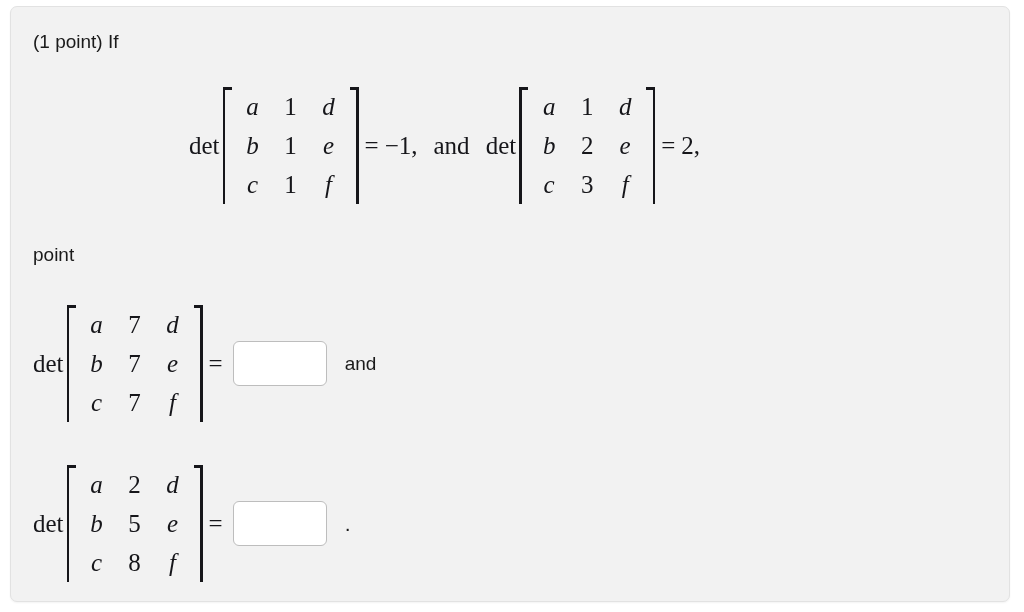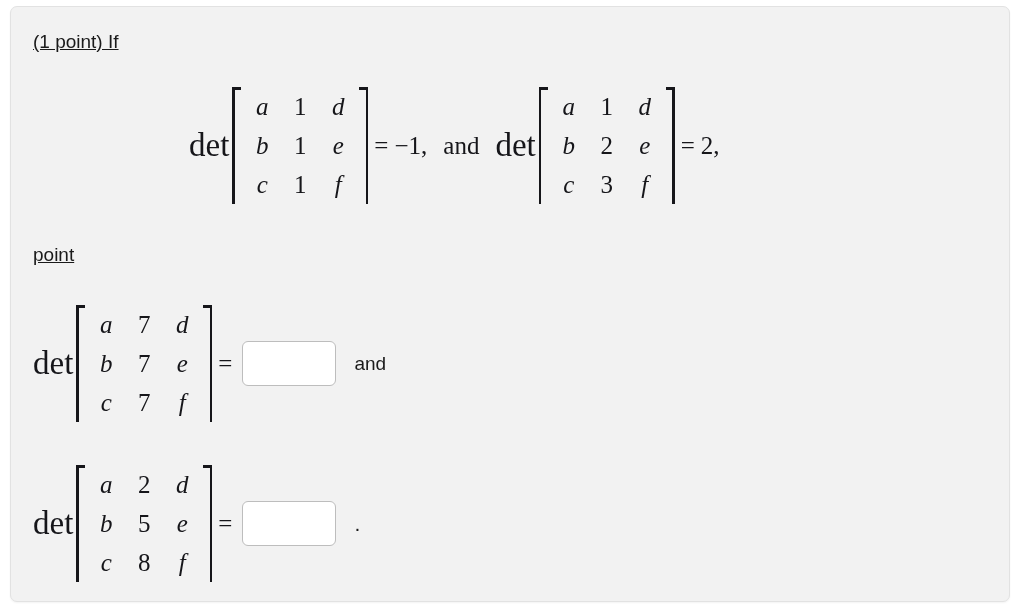--- a/index.html
+++ b/index.html
@@ -27,21 +27,20 @@
     box-sizing: border-box;
     box-shadow: 0 1px 2px rgba(0,0,0,0.05);
   }
 
   .prose {
     position: absolute;
     font-family: "Liberation Sans", sans-serif;
     font-size: 19px;
     color: #1a1a1a;
     white-space: nowrap;
-    text-decoration: underline;
   }
 
   #prompt-line { left: 22px; top: 24px; }
   #then-line   { left: 22px; top: 237px; }
 
   
   .math {
     position: absolute;
     font-family: "Liberation Serif", serif;
     color: #16161a;
@@ -50,21 +49,21 @@
     align-items: center;
   }
   .op {
     font-family: "Liberation Serif", serif;
     font-style: normal;
     font-size: 25px;
   }
   .det-label {
     font-family: "Liberation Serif", serif;
     font-style: normal;
-    font-size: 33px;
+    font-size: 25px;
     margin-right: 3px;
   }
   .rel {
     font-family: "Liberation Serif", serif;
     font-style: normal;
     font-size: 25px;
     margin: 0 6px;
   }
   .conj {
     font-family: "Liberation Serif", serif;

